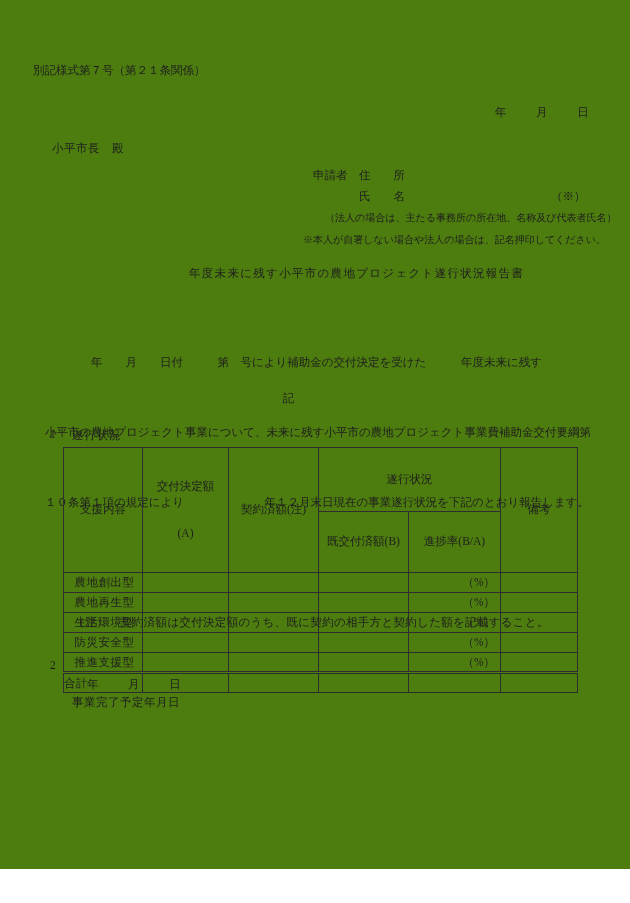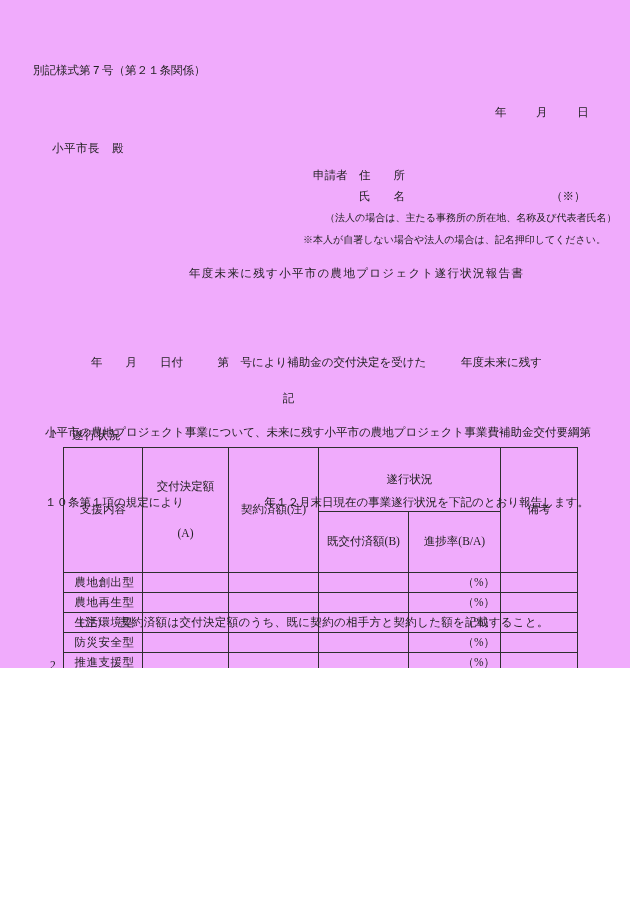--- a/index.html
+++ b/index.html
@@ -1,21 +1,21 @@
 <!DOCTYPE html>
 <html><head>
 <meta charset="utf-8">
 <style>
   * { box-sizing: border-box; }
   html, body { margin: 0; padding: 0; background: #ffffff; }
   .page {
     position: relative;
     width: 630px;
-    height: 668px;
-    background: #f0abfc;
+    height: 869px;
+    background: #4d7c0f;
     color: #1e1e1e;
     font-family: "Liberation Serif", "DejaVu Serif", serif;
     font-size: 11.5px;
     overflow: hidden;
   }
   .abs { position: absolute; white-space: pre; }
 
   .form-number   { left: 33px;  top: 63px;  }
   .date-top      { left: 495px; top: 105px; letter-spacing: 2.2px; }
   .addressee     { left: 52px;  top: 141px; letter-spacing: 0.5px; }

